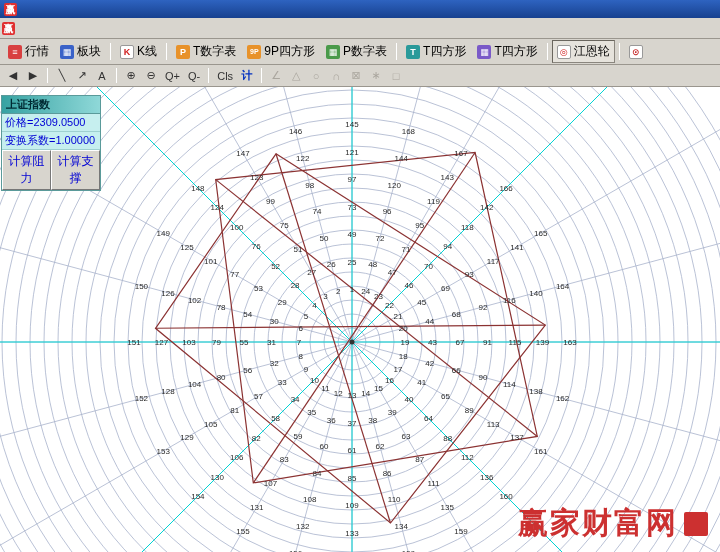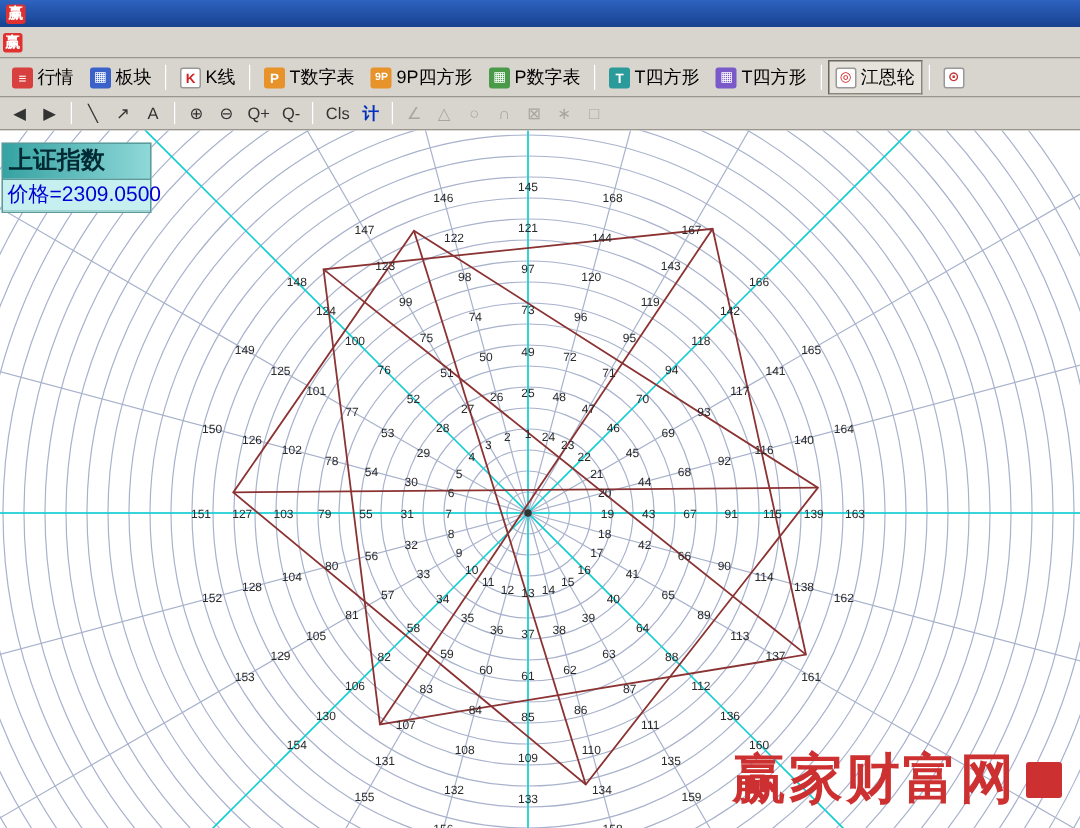--- a/index.html
+++ b/index.html
@@ -26,29 +26,29 @@
     font-size:11px;color:#333;border:1px solid transparent;padding:0 2px;}
   .dw-btn.disabled{color:#aaa69e;}
   .dw-btn.accent{color:#0030c0;font-weight:bold;}
   .dw-sep{width:1px;height:15px;background:#a8a49c;border-right:1px solid #fff;margin:0 3px;flex:0 0 auto;}
 
   .chart{position:relative;width:720px;height:465px;background:#ffffff;}
   .chart svg{position:absolute;left:0;top:0;}
 
   .panel{position:absolute;left:1px;top:8px;width:100px;z-index:5;border:1px solid #5a9a9a;background:#c6efef;}
   .panel-header{background:linear-gradient(90deg,#36a2a2,#8fd8d8);color:#002a33;font-weight:bold;
-    padding:1px 4px;border-bottom:1px solid #5a9a9a;font-size:16px;}
+    padding:1px 4px;border-bottom:1px solid #5a9a9a;font-size:11px;}
   .panel-row{background:#c6efef;color:#0000d4;padding:1px 3px;border-bottom:1px solid #9ed0d0;
-    white-space:nowrap;font-size:14px;}
+    white-space:nowrap;font-size:11px;}
   .panel-btns{display:flex;}
   .panel-btn{flex:1;text-align:center;background:#d8d5ce;color:#0000d4;font-size:12px;
     border:1px solid;border-color:#fff #777 #777 #fff;padding:2px 0;}
 
   .watermark{position:absolute;right:12px;bottom:8px;display:flex;align-items:center;gap:6px;z-index:4;}
-  .watermark-text{font-family:"DejaVu Serif",serif;font-weight:bold;font-size:36px;color:#cc3030;letter-spacing:2px;}
+  .watermark-text{font-family:"DejaVu Serif",serif;font-weight:bold;font-size:30px;color:#cc3030;letter-spacing:2px;}
   .watermark-seal{width:24px;height:24px;background:#cc3030;border-radius:2px;flex:0 0 auto;}
 </style>
 </head>
 <body>
 
 <div class="titlebar">
   <span class="logo">赢</span>
 </div>
 
 <div class="menubar">
@@ -368,20 +368,25 @@
         <text x="461.0" y="69.2">167</text>
         <text x="408.4" y="47.4">168</text>
       </g>
       <circle cx="352" cy="255" r="2.5" fill="#333"></circle>
     </svg>
 
   <div class="panel">
     <div class="panel-header">上证指数</div>
     <div id="panel-rows">
         <div class="panel-row"><span>价格</span>=<span>2309.0500</span></div>
+        <div class="panel-row"><span>变换系数</span>=<span>1.00000</span></div>
+      </div>
+    <div class="panel-btns" id="panel-btns">
+        <span class="panel-btn">计算阻力</span>
+        <span class="panel-btn">计算支撑</span>
       </div>
   </div>
 
   <div class="watermark">
     <span class="watermark-text">赢家财富网</span>
     <span class="watermark-seal"></span>
   </div>
 </div>
 
 </body></html>

